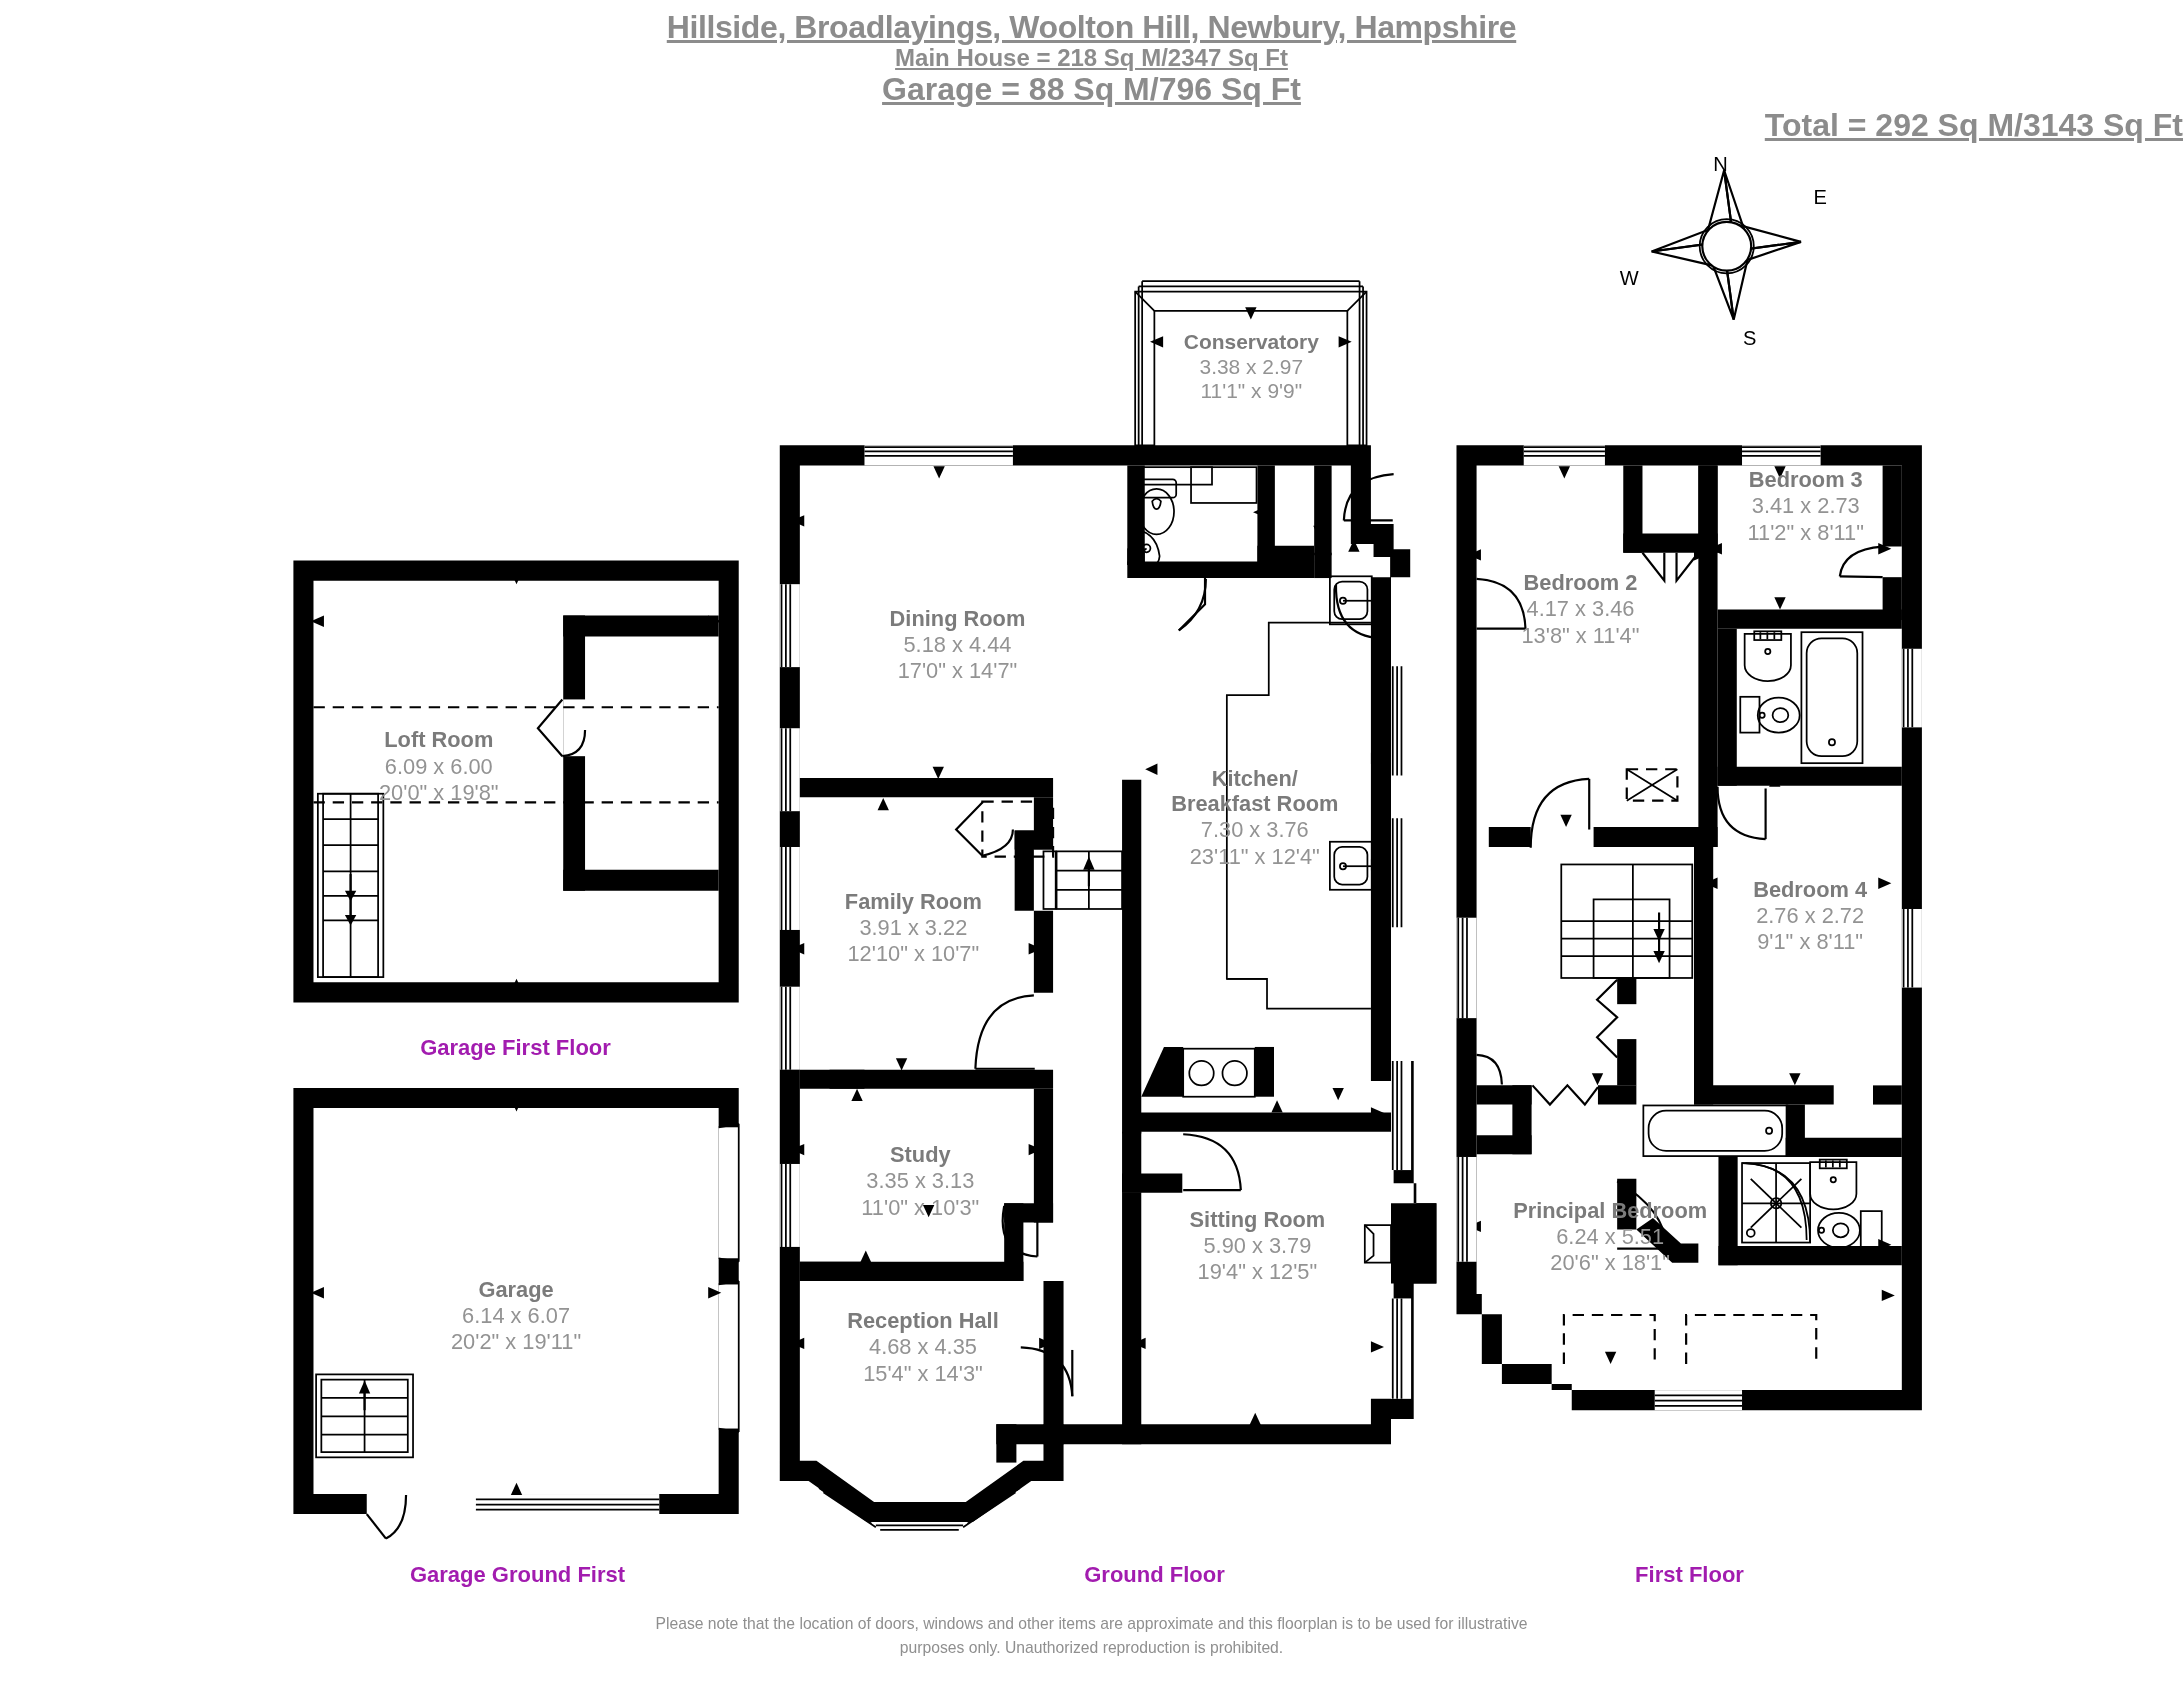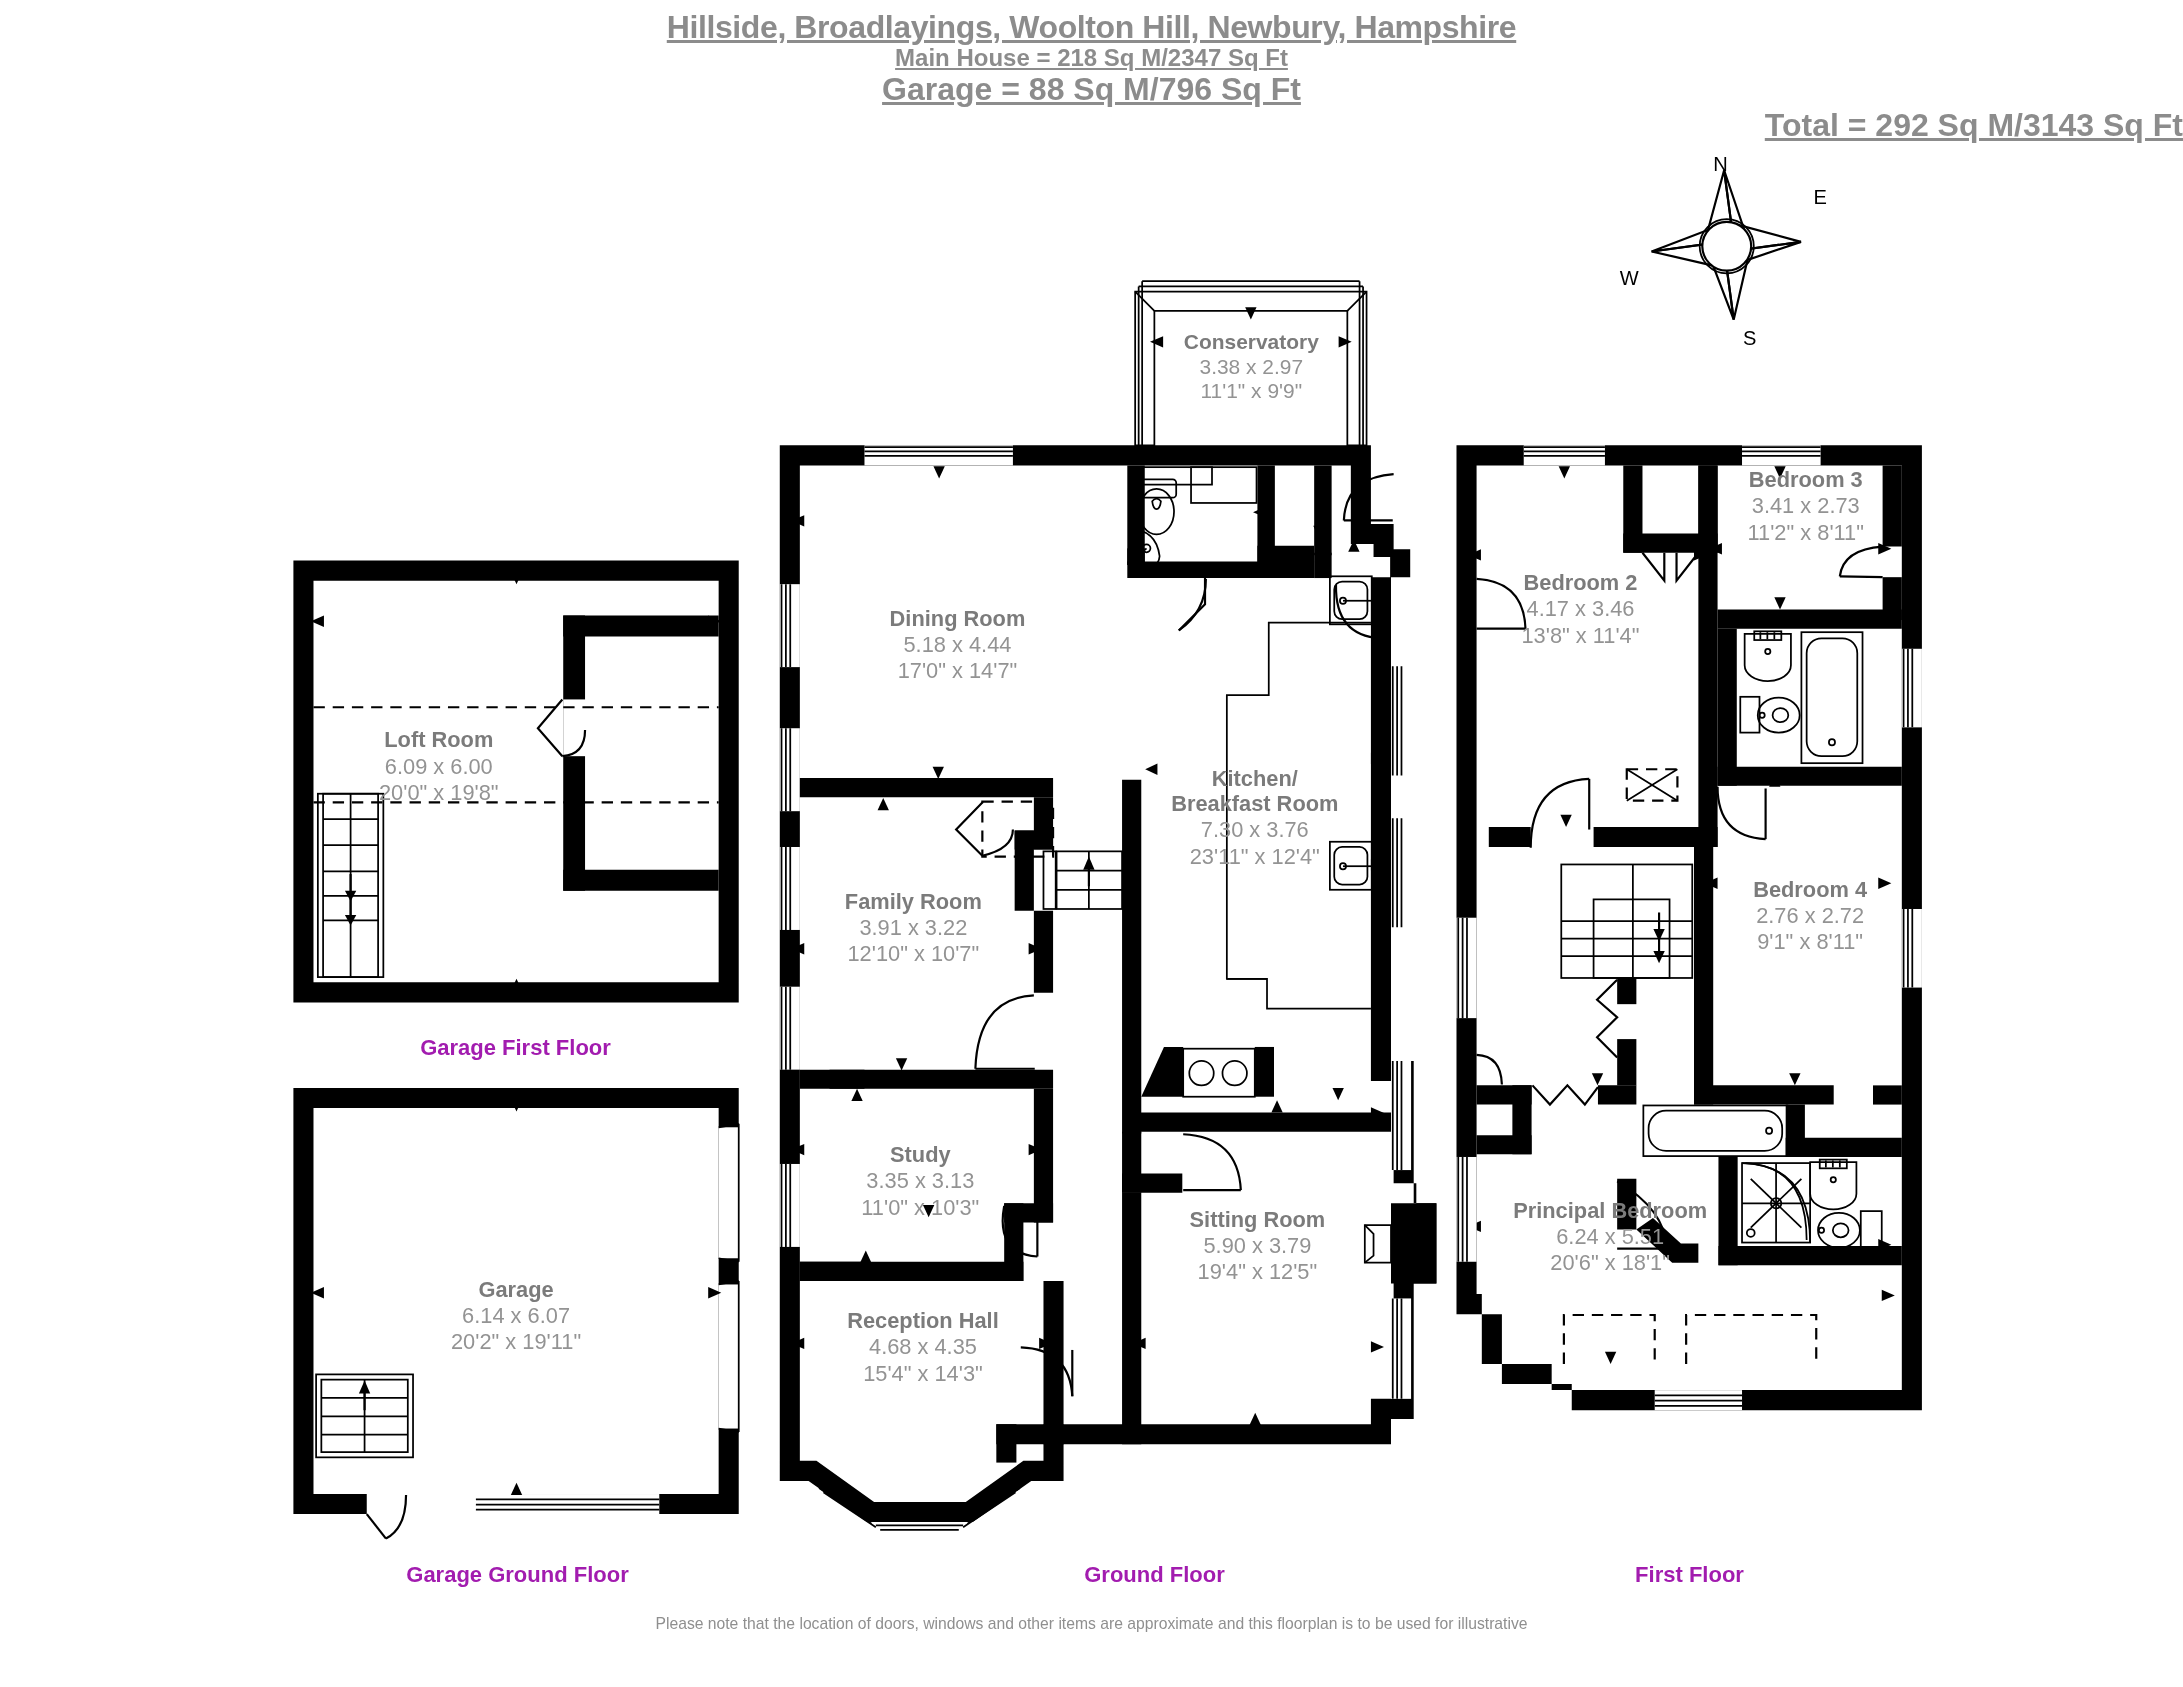--- a/index.html
+++ b/index.html
@@ -154,21 +154,21 @@
 
   <path class="arrowhd" d="M 1170 2518 L 1196 2518 L 1183 2546 Z"></path>
   <path class="arrowhd" d="M 1170 3396 L 1196 3396 L 1183 3424 Z" transform="rotate(180 1183 3410)"></path>
   <path class="arrowhd" d="M 742 2948 L 742 2974 L 712 2961 Z"></path>
   <path class="arrowhd" d="M 1622 2948 L 1622 2974 L 1652 2961 Z"></path>
 
   <text class="rmname" x="1182" y="2970" font-size="50" text-anchor="middle">Garage</text>
   <text class="rmdim" x="1182" y="3030" font-size="50" text-anchor="middle">6.14 x 6.07</text>
   <text class="rmdim" x="1182" y="3090" font-size="50" text-anchor="middle">20'2" x 19'11"</text>
 </svg>
-<div class="floorcap" style="left:271px;width:493px;top:1562px;">Garage Ground Floor</div>
+<div class="floorcap" style="left:271px;width:493px;top:1562px;">Garage Ground First</div>
 
 <svg id="ground-floor" width="2183" height="1687" viewBox="0 0 5000 3864">
 
   <g>
     <path class="thin" d="M 2600 668 H 3130 V 1020 H 3086 V 712 H 2644 V 1020 H 2600 Z"></path>
     <path class="thin" d="M 2608 656 H 3122 M 2616 644 H 3114"></path>
     <path class="thin" d="M 2608 656 L 2608 1020 M 2616 644 L 2616 1020"></path>
     <path class="thin" d="M 3122 656 L 3122 1020 M 3114 644 L 3114 1020"></path>
     <path class="thin" d="M 2600 668 L 2644 712 M 3130 668 L 3086 712"></path>
     <path class="arrowhd" d="M 2852 704 L 2878 704 L 2865 732 Z"></path>
@@ -544,14 +544,15 @@
   <path class="arrowhd" d="M 3676 3096 L 3702 3096 L 3689 3124 Z"></path>
   <path class="arrowhd" d="M 4310 2954 L 4310 2980 L 4340 2967 Z"></path>
   <text class="rmname" x="3688" y="2790" font-size="50" text-anchor="middle">Principal Bedroom</text>
   <text class="rmdim" x="3688" y="2850" font-size="50" text-anchor="middle">6.24 x 5.51</text>
   <text class="rmdim" x="3688" y="2910" font-size="50" text-anchor="middle">20'6" x 18'1"</text>
 </svg>
 <div class="floorcap" style="left:1457px;width:465px;top:1562px;">First Floor</div>
 
 <div class="disclaim" style="top:1602px;margin-top:10px;">
   <div>Please note that the location of doors, windows and other items are approximate and this floorplan is to be used for illustrative</div>
+  <div>purposes only. Unauthorized reproduction is prohibited.</div>
 </div>
 
 
 </body></html>

